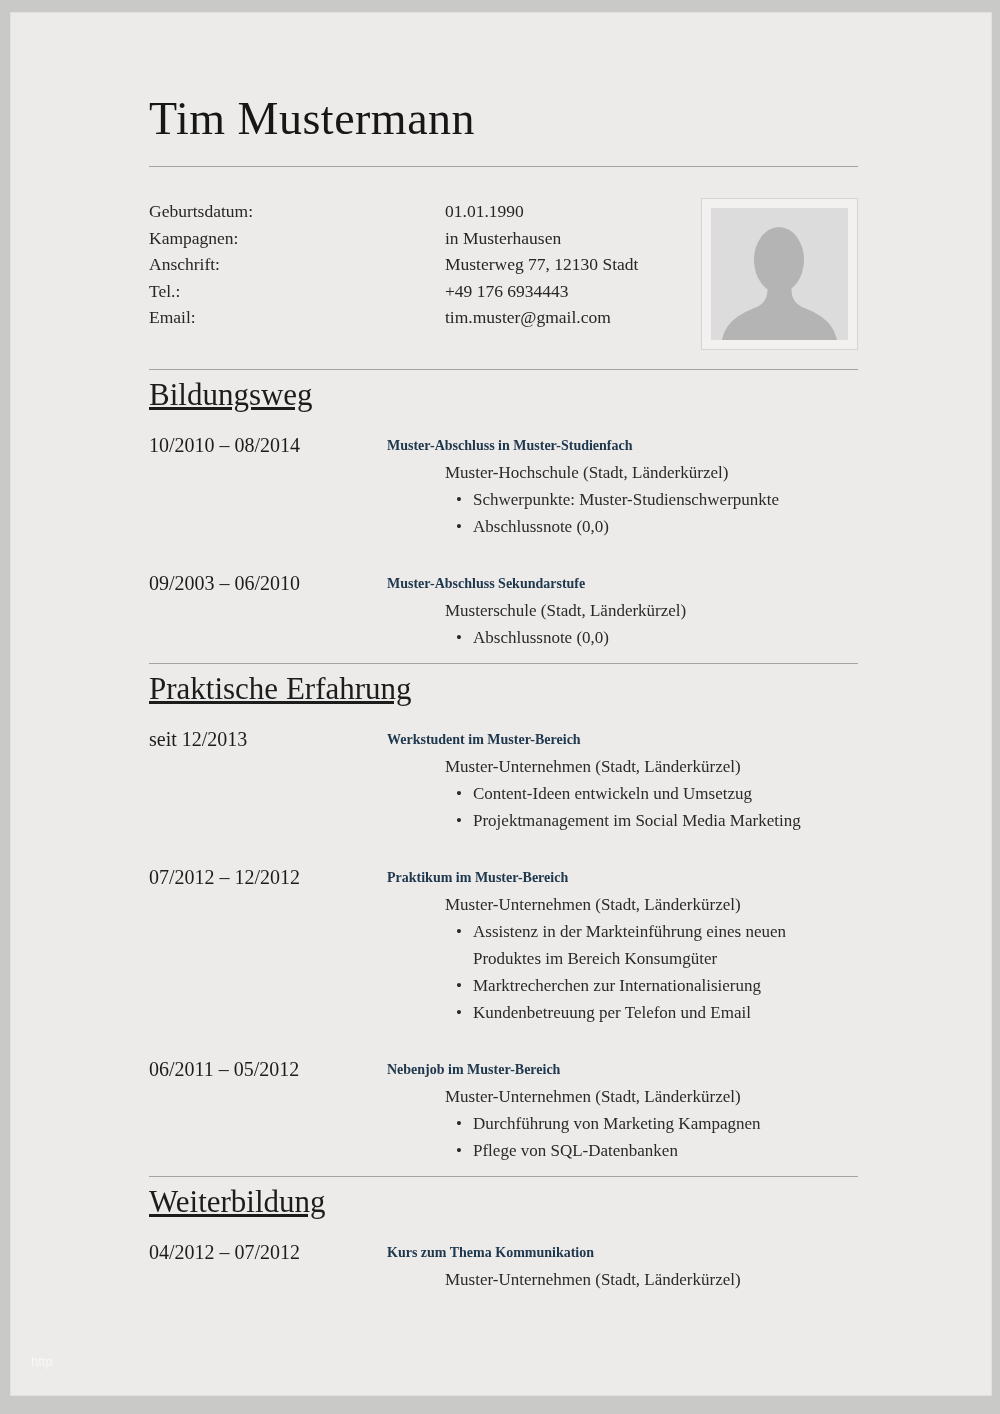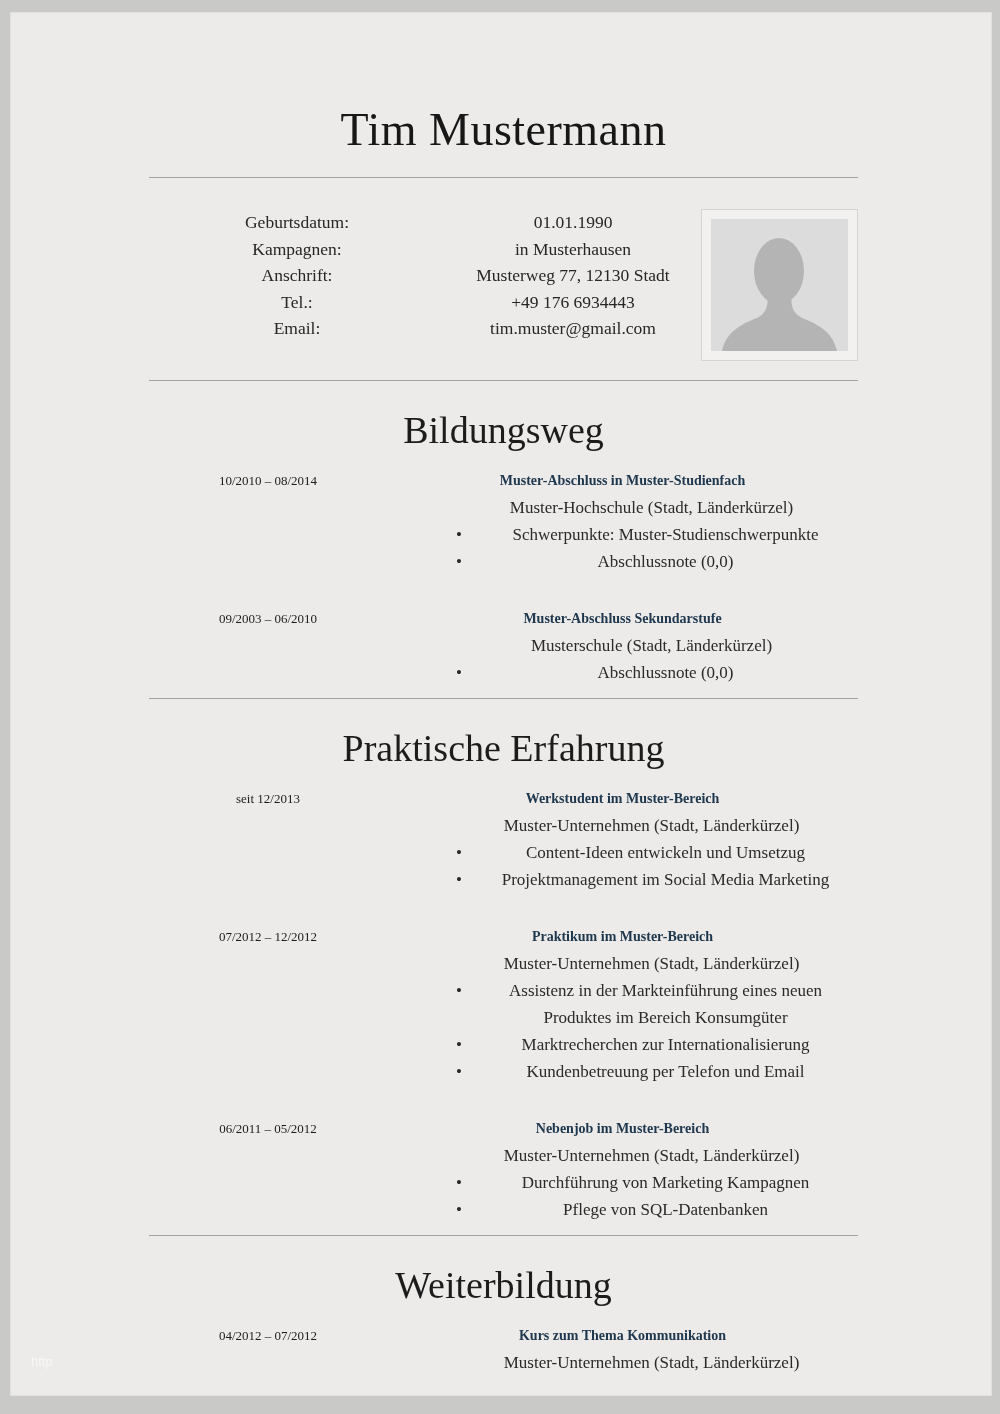--- a/index.html
+++ b/index.html
@@ -17,23 +17,22 @@
   .page {
     position: absolute;
     left: 10px; top: 12px; right: 8px; bottom: 18px;
     background: #ecebe9;
     border: 1px solid #e2e1df;
     box-sizing: border-box;
   }
   .content {
     position: absolute;
     left: 138px;
-    top: 16px;
+    top: 5px;
     width: 709px;
-    text-align: center;
   }
   h1.person-name {
     margin: 76px 0 0 0;
     font-size: 46px;
     line-height: 50px;
     font-weight: 400;
     color: #171717;
     letter-spacing: 0.5px;
   }
   hr.rule {
@@ -71,38 +70,39 @@
   .photo {
     width: 100%; height: 100%;
     background: #dcdcdc;
     overflow: hidden;
   }
   .photo svg { display: block; width: 100%; height: 100%; }
 
   
   section .section-rule { margin-top: 12px; }
   h2.section-title {
-    margin: 28px 0 16px 0;
-    font-size: 38px;
+    margin: 4px 0 16px 0;
+    font-size: 31px;
     line-height: 42px;
     font-weight: 400;
     color: #1c1c1c;
+    text-decoration: underline;
   }
   .entry {
     display: flex;
     margin-bottom: 30px;
     font-size: 17px;
     line-height: 27px;
   }
   .entry:last-child { margin-bottom: 0; }
   .entry-period {
     width: 238px;
     flex: 0 0 238px;
     color: #1c1c1c;
-    font-size: 13px;
+    font-size: 20px;
   }
   .entry-body { flex: 1; }
   .entry-title {
     font-weight: 700;
     color: var(--accent, #20384e);
     font-size: 14px;
   }
   .entry-org {
     margin-left: 58px;
     color: #2a2a2a;

